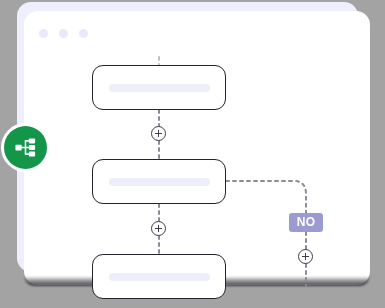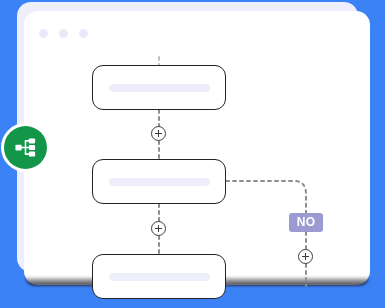--- a/index.html
+++ b/index.html
@@ -10,21 +10,21 @@
     height: 308px;
     background: #ffffff;
     font-family: "Liberation Sans", sans-serif;
     overflow: hidden;
   }
 
   #scene {
     position: relative;
     width: 385px;
     height: 308px;
-    background: #3b82f6;
+    background: #a3a3a3;
     overflow: hidden;
   }
 
   
   .back-layer {
     position: absolute;
     left: 17px;
     top: 2px;
     width: 341px;
     height: 270px;

